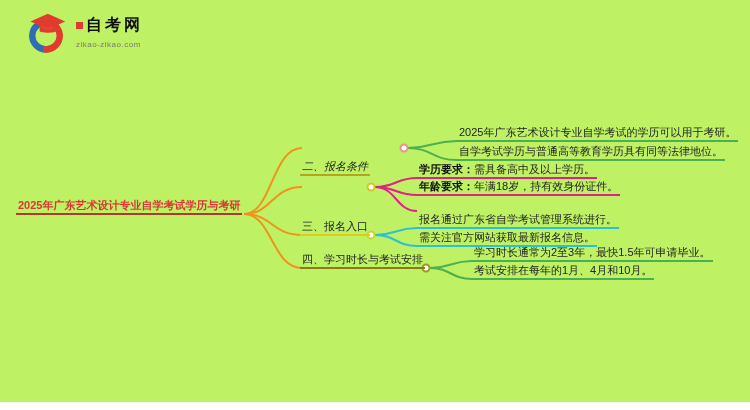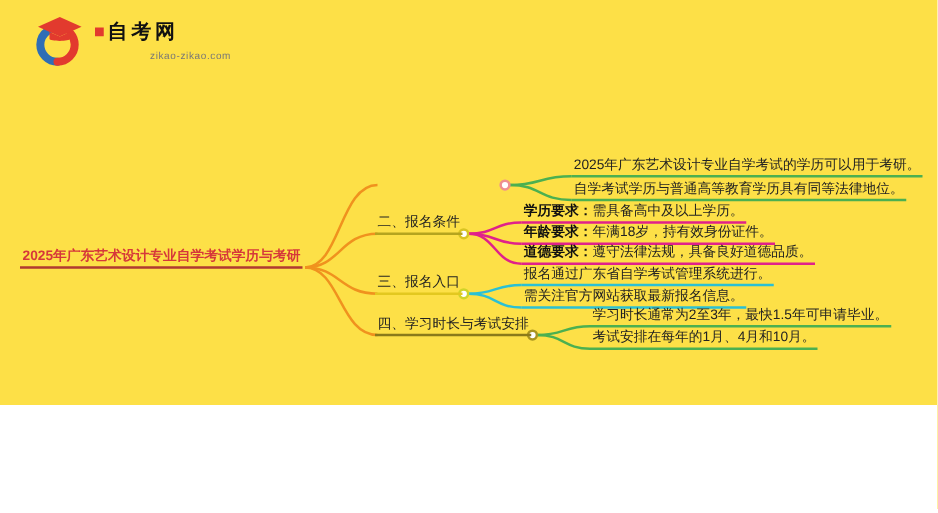--- a/index.html
+++ b/index.html
@@ -1,25 +1,25 @@
 <!DOCTYPE html>
 <html><head>
 <meta charset="utf-8">
 <style>
   html,body{margin:0;padding:0;background:#fff;}
   #stage{
-    position:relative;width:750px;height:324px;background:#fde047;overflow:hidden;
+    position:relative;width:750px;height:402px;background:#bef264;overflow:hidden;
     font-family:"Liberation Sans","DejaVu Sans",sans-serif;
   }
   
   .logo{position:absolute;left:24px;top:10px;display:flex;align-items:center;gap:8px;}
   .logo-icon{width:44px;height:44px;display:block;}
   .logo-name{font-size:16px;font-weight:bold;color:#111;letter-spacing:3px;display:flex;align-items:center;gap:3px;}
   .logo-bullet{width:7px;height:7px;background:#e23a2e;display:inline-block;}
-  .logo-domain{font-size:8px;color:#777;letter-spacing:.5px;margin-top:4px;margin-left:44px;}
+  .logo-domain{font-size:8px;color:#777;letter-spacing:.5px;margin-top:4px;}
   
   svg.links{position:absolute;left:0;top:0;pointer-events:none;}
   svg.links path{fill:none;stroke-width:2;}
   svg.links circle{fill:#fff;stroke-width:2;}
   
   .node{
     position:absolute;display:inline-block;white-space:nowrap;
     font-size:11px;line-height:13px;color:#222;
     padding:0 2px 1px 2px;border-bottom:2px solid #999;
   }
@@ -70,21 +70,21 @@
     <circle cx="404" cy="148" r="3.5" stroke="#ef8f8f"></circle>
     <circle cx="371" cy="187" r="3.5" stroke="#d8c422"></circle>
     <circle cx="371" cy="235" r="3.5" stroke="#cfd428"></circle>
     <circle cx="426" cy="268" r="3.5" stroke="#a89420"></circle>
   </svg>
 
   <div class="node main-topic" style="left: 16px; top: 199px; border-bottom-color: rgb(176, 58, 48);">
     <span>2025年广东艺术设计专业自学考试学历与考研</span>
   </div>
 
-  <div class="node" style="left: 300px; top: 172px; border-bottom-color: rgb(181, 164, 30);">
+  <div class="node" style="left: 300px; top: 160px; border-bottom-color: rgb(181, 164, 30); font-style: italic;">
     <span>二、报名条件</span>
   </div>
   <div class="node" style="left: 300px; top: 220px; border-bottom-color: rgb(227, 200, 31);">
     <span>三、报名入口</span>
   </div>
   <div class="node" style="left: 300px; top: 253px; border-bottom-color: rgb(138, 122, 26);">
     <span>四、学习时长与考试安排</span>
   </div>
 
   <div class="node" style="left: 457px; top: 126px; border-bottom-color: rgb(76, 176, 80);">
@@ -93,23 +93,20 @@
   <div class="node" style="left: 457px; top: 145px; border-bottom-color: rgb(76, 176, 80);">
     <span>自学考试学历与普通高等教育学历具有同等法律地位。</span>
   </div>
 
   <div class="node" style="left: 417px; top: 163px; border-bottom-color: rgb(224, 33, 138);">
     <b>学历要求：</b><span>需具备高中及以上学历。</span>
   </div>
   <div class="node" style="left: 417px; top: 180px; border-bottom-color: rgb(224, 33, 138);">
     <b>年龄要求：</b><span>年满18岁，持有效身份证件。</span>
   </div>
-  <div class="node" style="left: 417px; top: 196px; border-bottom-color: rgb(224, 33, 138);">
-    <b>道德要求：</b><span>遵守法律法规，具备良好道德品质。</span>
-  </div>
 
   <div class="node" style="left: 417px; top: 213px; border-bottom-color: rgb(43, 192, 212);">
     <span>报名通过广东省自学考试管理系统进行。</span>
   </div>
   <div class="node" style="left: 417px; top: 231px; border-bottom-color: rgb(43, 192, 212);">
     <span>需关注官方网站获取最新报名信息。</span>
   </div>
 
   <div class="node" style="left: 472px; top: 246px; border-bottom-color: rgb(76, 176, 80);">
     <span>学习时长通常为2至3年，最快1.5年可申请毕业。</span>

